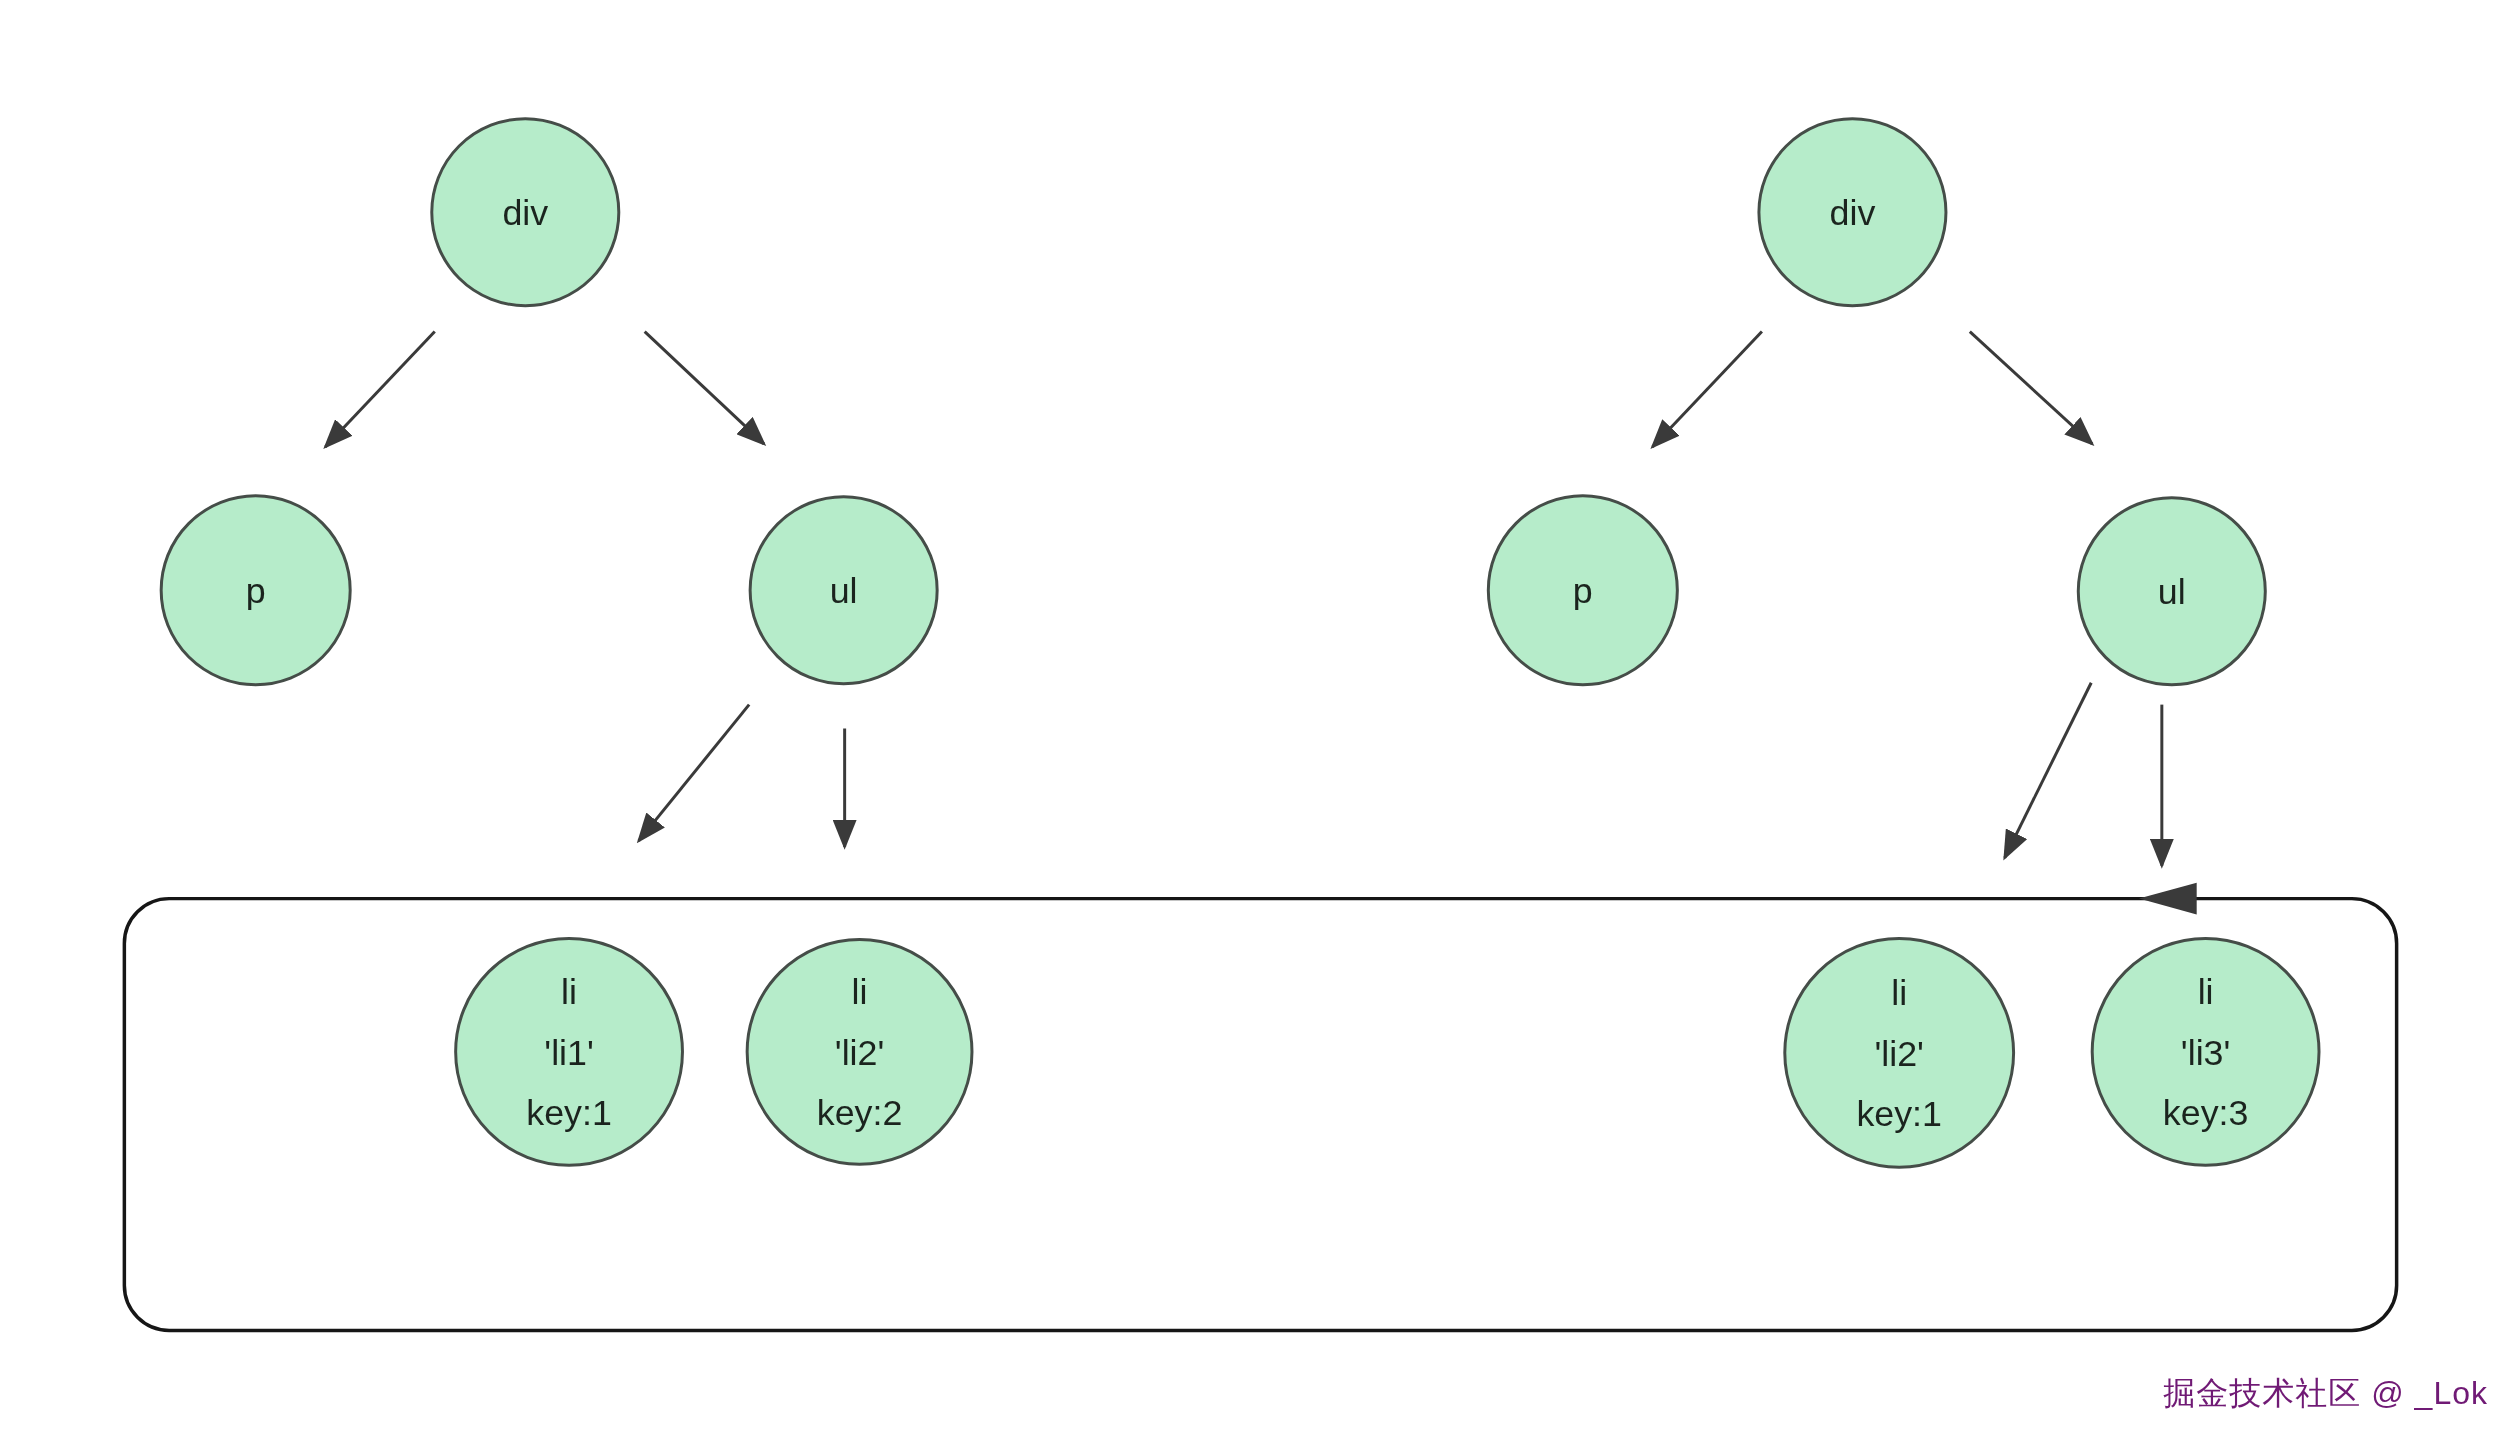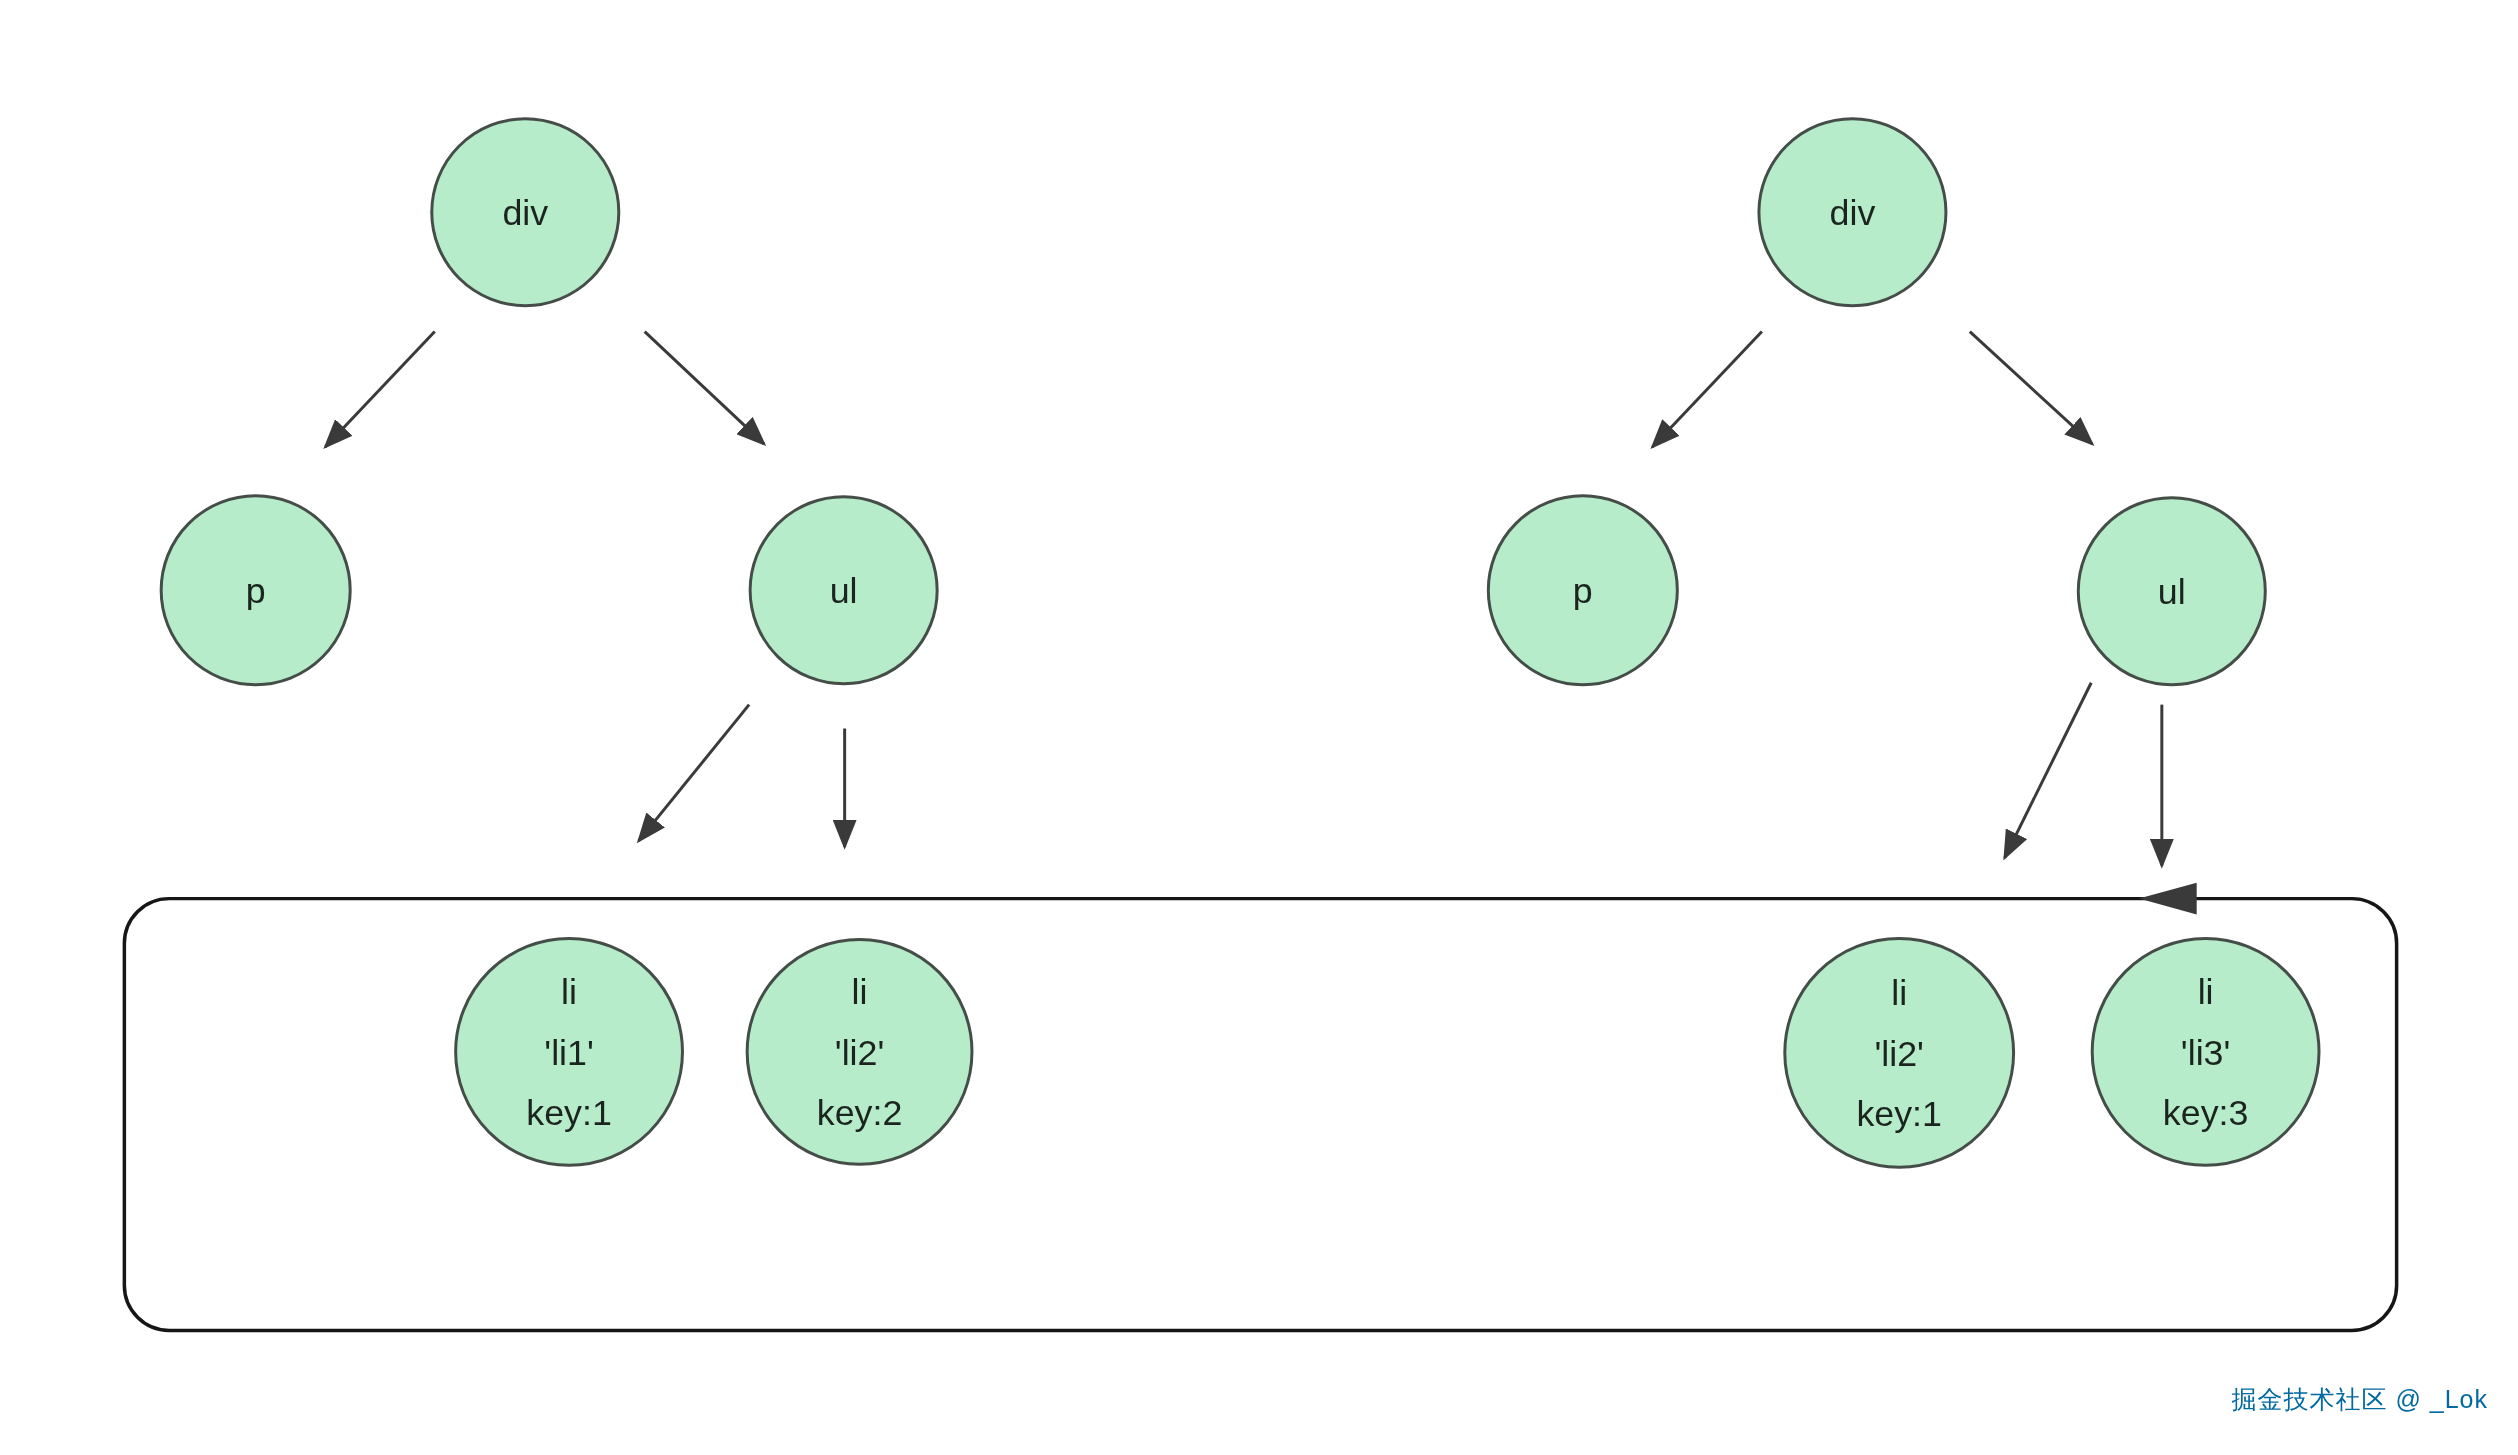--- a/index.html
+++ b/index.html
@@ -23,23 +23,23 @@
   }
   .node-label {
     font-family: "Liberation Sans", "DejaVu Sans", sans-serif;
     font-size: 36px;
     text-anchor: middle;
   }
   .watermark {
     position: absolute;
     right: 30px;
     bottom: 20px;
-    font-size: 25px;
+    font-size: 32px;
     letter-spacing: 1px;
-    color: #0369a1;
+    color: #701a75;
     text-shadow: 2px 2px 1px #ffffff;
     font-family: "Liberation Sans", "DejaVu Sans", sans-serif;
     white-space: nowrap;
   }
 </style>
 </head>
 <body>
 
 <div class="stage">
   <svg id="diagram-svg" width="2518" height="1456" viewBox="0 0 2531 1463">

